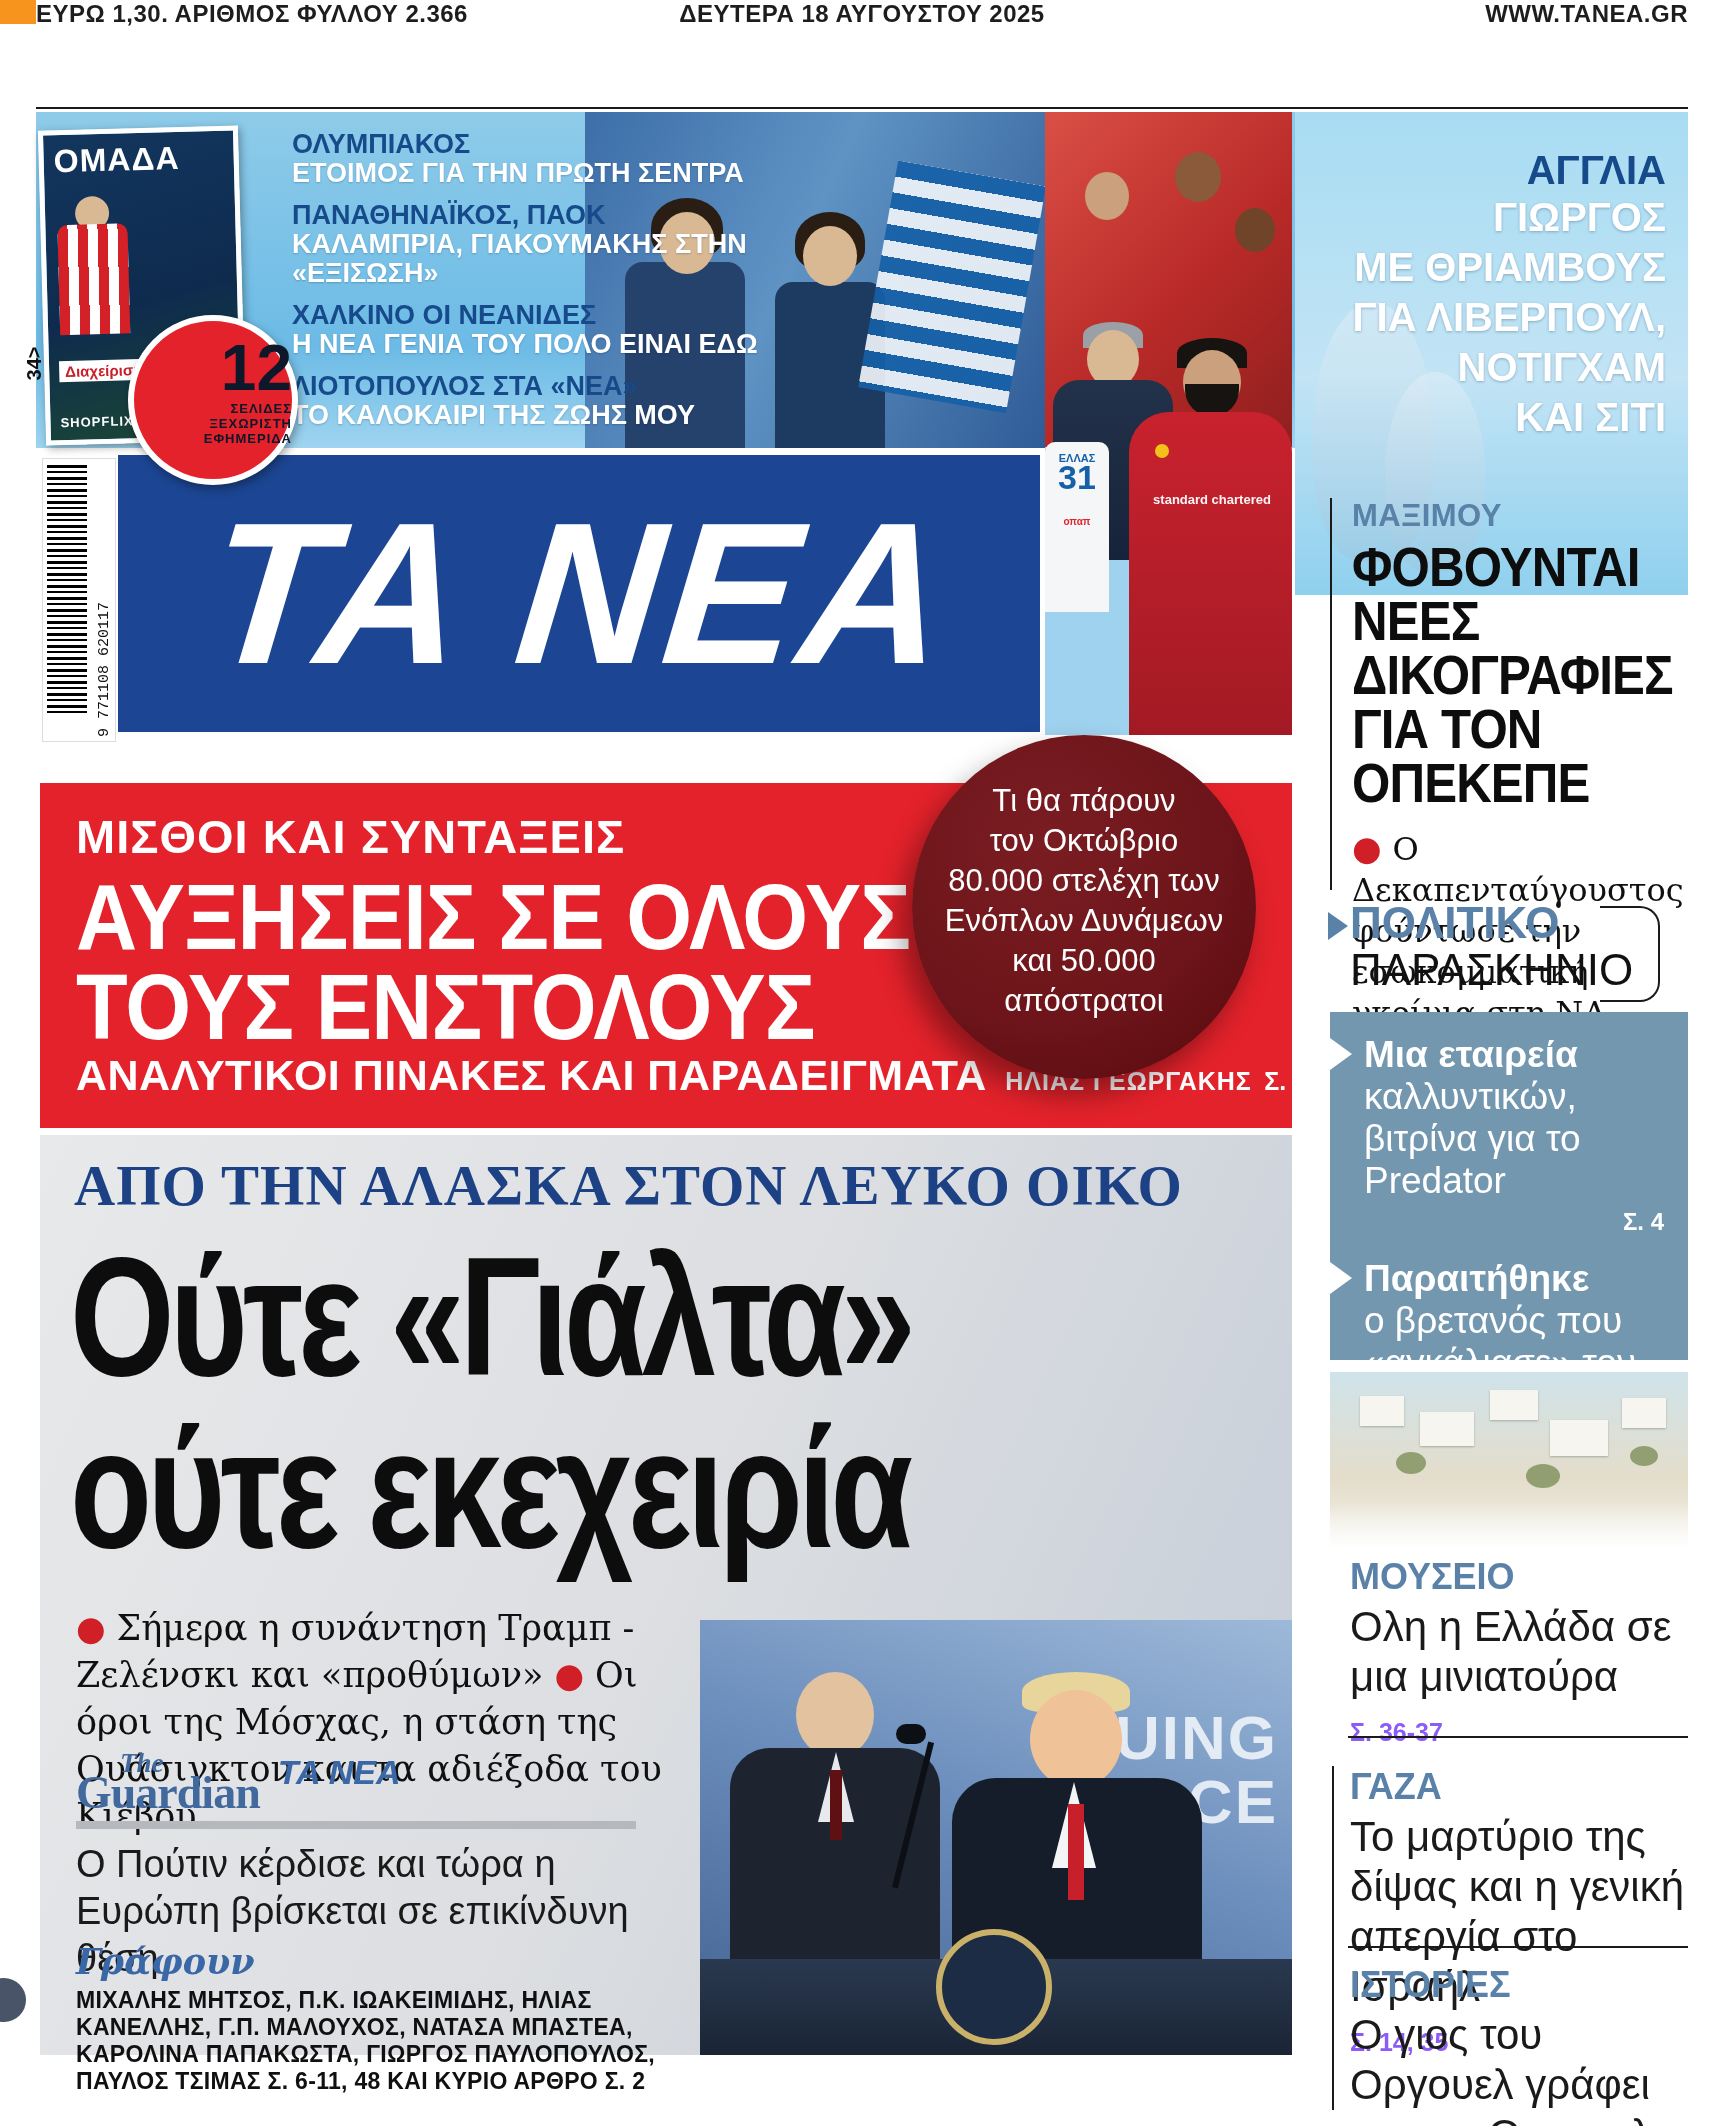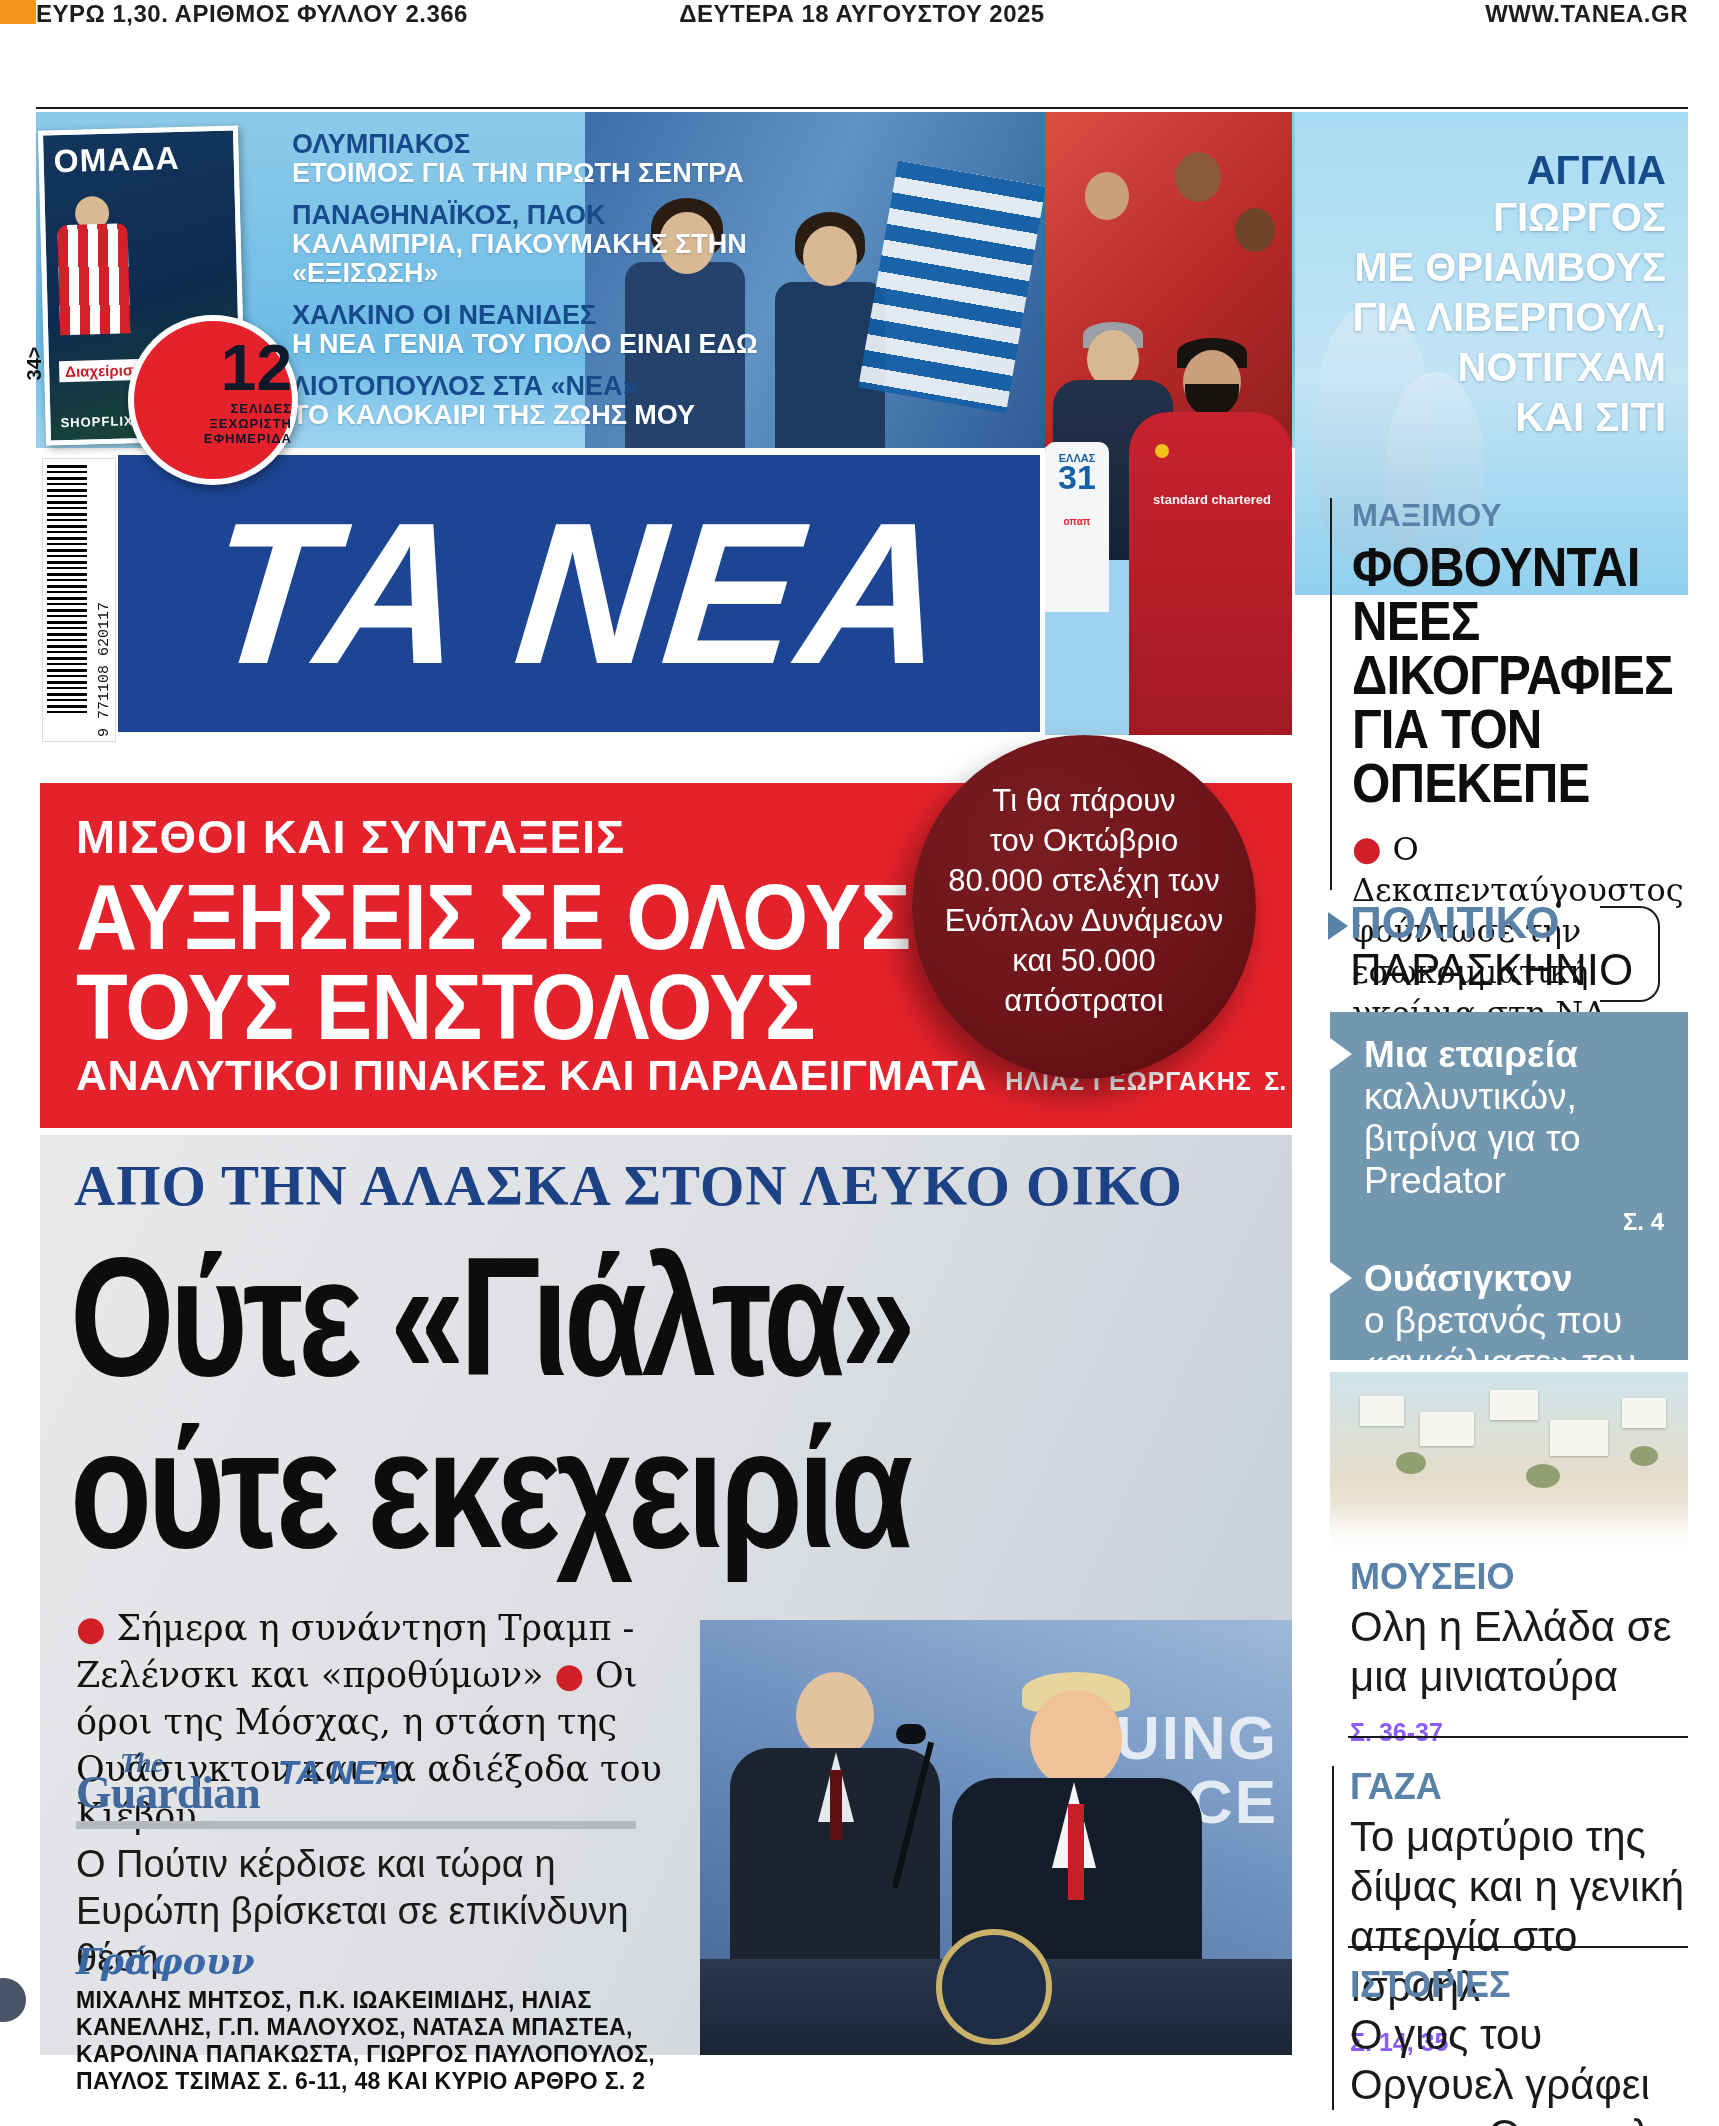--- a/index.html
+++ b/index.html
@@ -416,21 +416,21 @@
 
 <div class="side" id="politiko-box">
   <div class="item">
     <div class="chev"></div>
     <div class="b">Μια εταιρεία</div>
     <div class="t">καλλυντικών, βιτρίνα για το Predator</div>
     <div class="p">Σ. 4</div>
   </div>
   <div class="item">
     <div class="chev"></div>
-    <div class="b">Ουάσιγκτον</div>
+    <div class="b">Παραιτήθηκε</div>
     <div class="t">ο βρετανός που «αγκάλιασε» τον Τατάρ</div>
     <div class="p">Σ. 4, 14</div>
   </div>
 </div>
 
 <div class="side" id="mini-photo">
   <div class="house" style="left:30px;top:24px;width:44px;height:30px;"></div>
   <div class="house" style="left:90px;top:40px;width:54px;height:34px;"></div>
   <div class="house" style="left:160px;top:18px;width:48px;height:30px;"></div>
   <div class="house" style="left:220px;top:48px;width:58px;height:36px;"></div>

